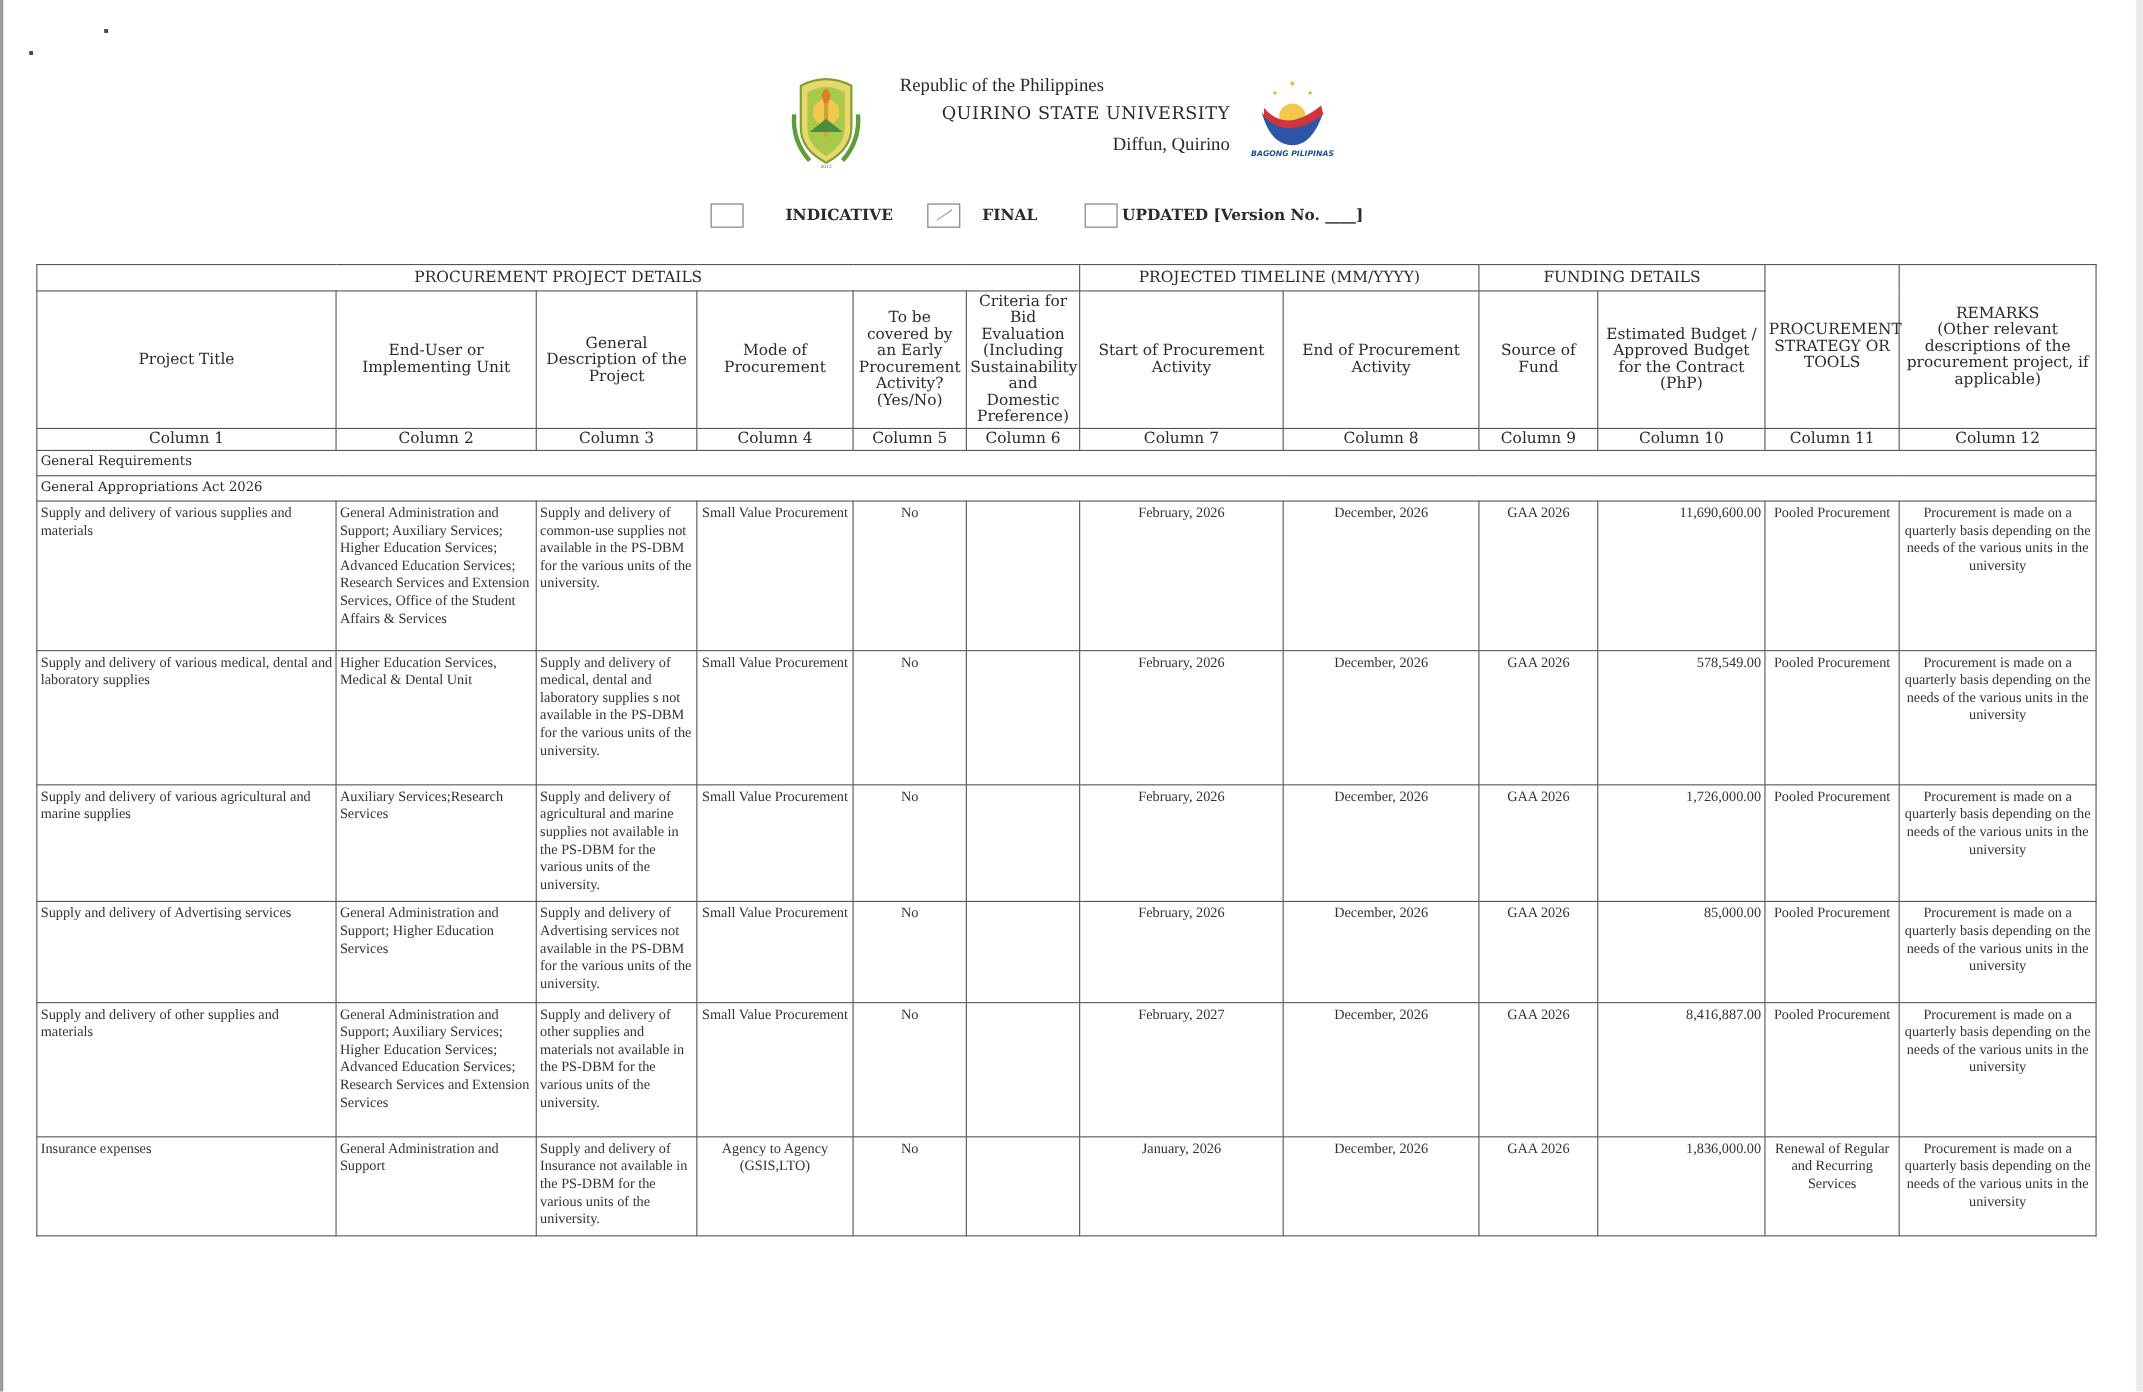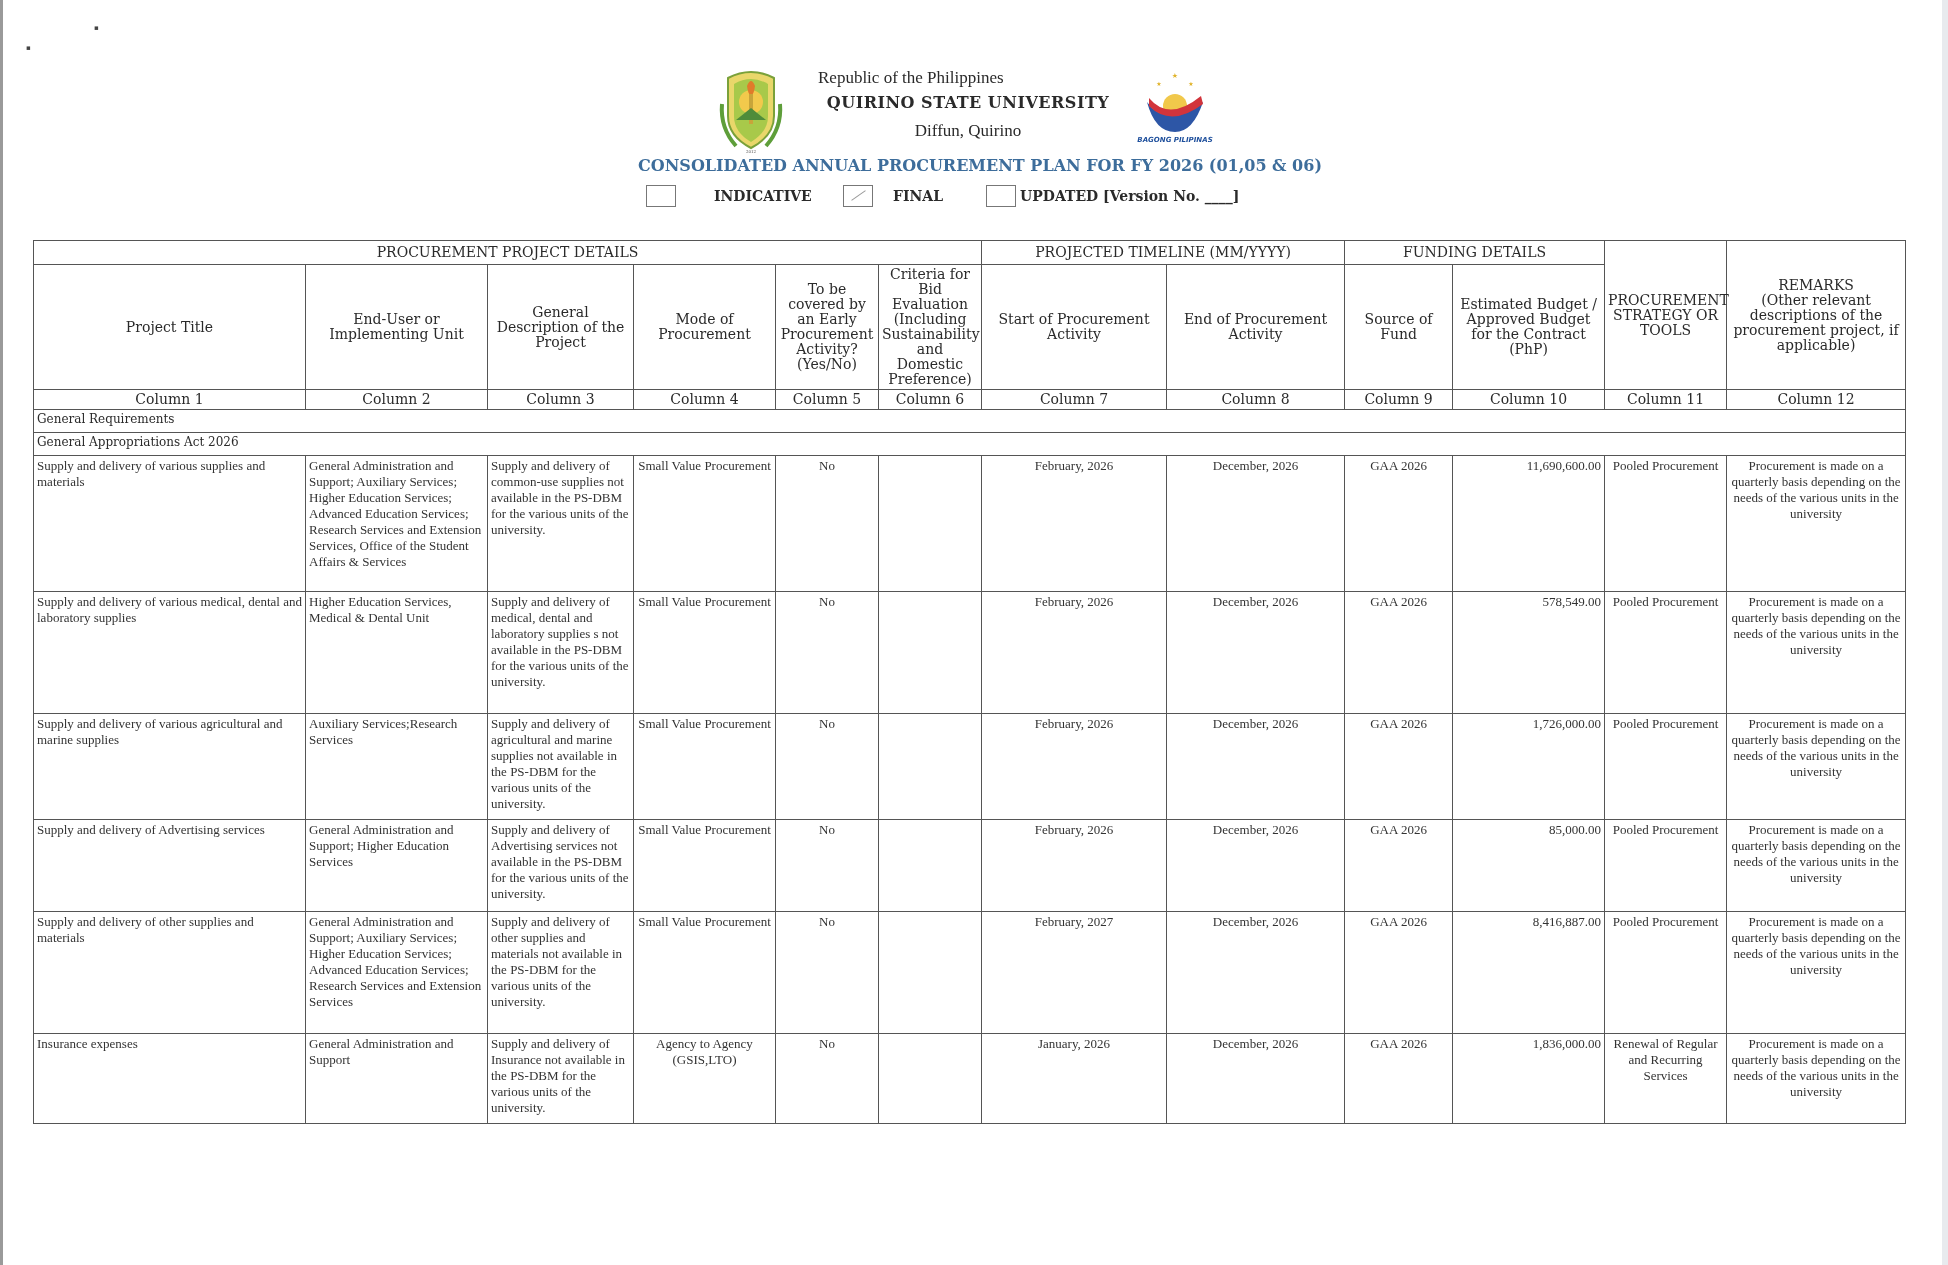--- a/index.html
+++ b/index.html
@@ -9,22 +9,22 @@
   }
   .left-edge { position: absolute; left: 0; top: 0; width: 3px; height: 1265px; background: #9a9a9a; }
   .right-strip { position: absolute; right: 0; top: 0; width: 6px; height: 1265px; background: #e8eaee; }
   .speck { position: absolute; font-size: 7px; color: #444; }
   .header { position: absolute; left: 0; top: 60px; width: 1948px; height: 160px; }
   .seal { position: absolute; left: 716px; top: 4px; width: 70px; height: 92px; }
   .bp-logo { position: absolute; left: 1135px; top: 6px; width: 80px; height: 84px; }
   .bp-text { position: absolute; left: 0; top: 70px; width: 80px; text-align: center;
     font-family: "DejaVu Sans", sans-serif; font-weight: bold; font-style: italic; font-size: 7px; color: #1e4f9c; }
   .h-republic { position: absolute; left: 818px; top: 8px; width: 300px; text-align: left; font-size: 17px; font-family: "Liberation Serif", serif; }
-  .h-univ { position: absolute; left: 818px; top: 33px; width: 300px; text-align: center; font-size: 16px; font-weight: bold; letter-spacing: 0.5px; }
-  .h-loc { position: absolute; left: 818px; top: 61px; width: 300px; text-align: center; font-size: 17px; font-family: "Liberation Serif", serif; }
+  .h-univ { position: absolute; left: 818px; top: 33px; width: 300px; text-align: right; font-size: 16px; font-weight: normal; letter-spacing: 0.5px; }
+  .h-loc { position: absolute; left: 818px; top: 61px; width: 300px; text-align: right; font-size: 17px; font-family: "Liberation Serif", serif; }
   .h-title { position: absolute; left: 560px; top: 96px; width: 840px; text-align: center; font-size: 16px; font-weight: bold; color: #3d6d9b; }
   .checkrow { position: absolute; top: 125px; left: 646px; height: 24px; font-size: 14px; font-weight: bold; }
   .cb { position: absolute; top: 0; width: 28px; height: 20px; border: 1px solid #777; background: #fff; }
   .cb.checked::after { content: ""; position: absolute; left: 6px; top: 9px; width: 17px; height: 1px; background: #999; transform: rotate(-35deg); }
   .cb-label { position: absolute; top: 3px; white-space: nowrap; }
 
   table.app {
     position: absolute; left: 33px; top: 240px; width: 1872px;
     border-collapse: collapse; table-layout: fixed; font-size: 12px;
   }
@@ -71,21 +71,20 @@
       <text x="40" y="12" font-size="7" text-anchor="middle" fill="#e0b32a">★</text>
       <text x="24" y="20" font-size="6" text-anchor="middle" fill="#e0b32a">★</text>
       <text x="56" y="20" font-size="6" text-anchor="middle" fill="#e0b32a">★</text>
       <circle cx="40" cy="40" r="12" fill="#f1c84b"></circle>
       <path d="M12 36 Q30 62 68 36 Q58 66 40 66 Q20 66 12 36 Z" fill="#2d56a6"></path>
       <path d="M14 32 Q34 56 66 30 L68 38 Q36 62 14 40 Z" fill="#d2343b"></path>
     </svg>
     <div class="bp-text">BAGONG PILIPINAS</div>
   </div>
 
-  <div class="h-title">CONSOLIDATED ANNUAL PROCUREMENT PLAN FOR FY 2026  (01,05 &amp; 06)</div>
 
   <div class="checkrow">
     <div class="cb" style="left:0;"></div>
     <span class="cb-label" style="left:68px;text-align:center;">INDICATIVE</span>
     <div class="cb checked" style="left:197px;"></div>
     <span class="cb-label" style="left:247px;">FINAL</span>
     <div class="cb" style="left:340px;"></div>
     <span class="cb-label" style="left:374px;">UPDATED [Version No. ____]</span>
   </div>
 </div>

